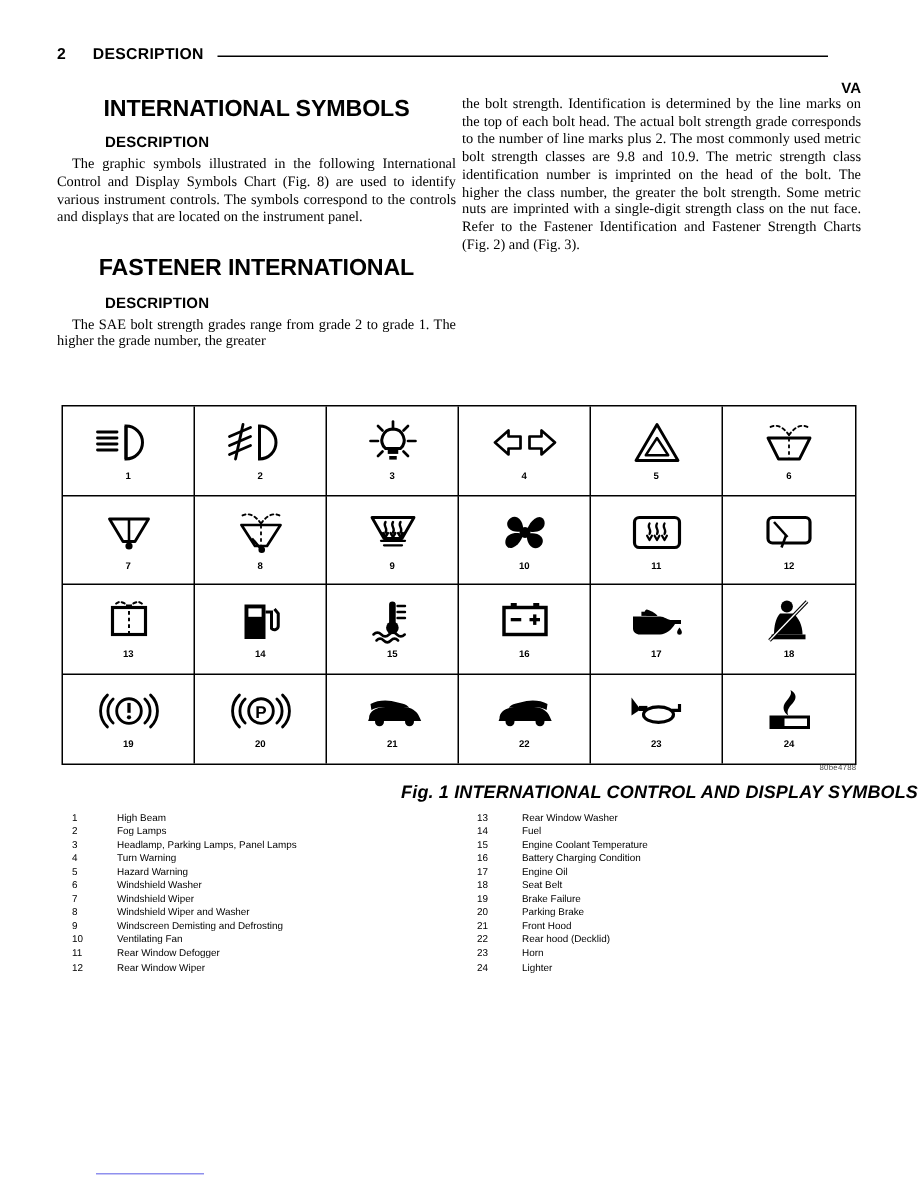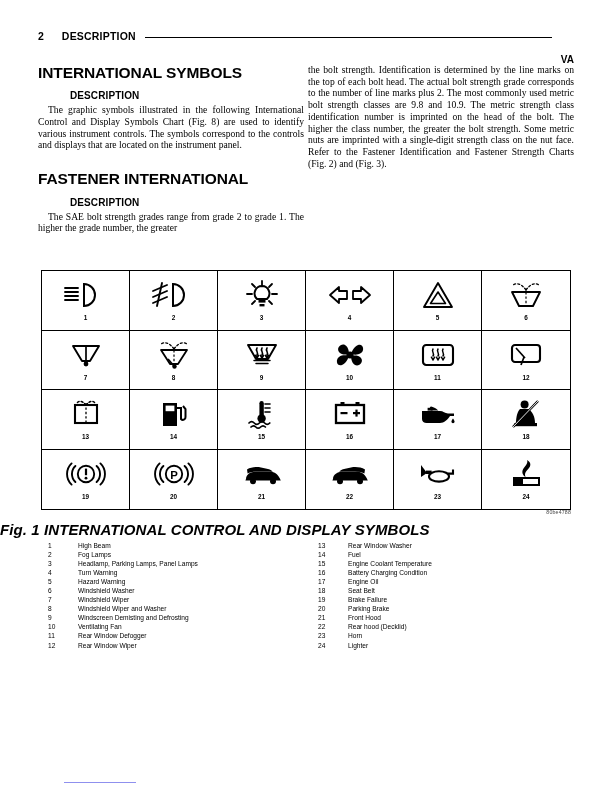--- a/index.html
+++ b/index.html
@@ -66,20 +66,21 @@
   .col-left  { left: 38px; }
   .col-right { left: 308px; }
 
   h1.sec-title {
     font-family: "Liberation Sans", sans-serif;
     font-weight: bold;
     font-size: 15.5px;
     margin: 0 0 9px 0;
     letter-spacing: -0.1px;
     line-height: 1.12;
+    text-align: center;
   }
   h2.sub-title {
     font-family: "Liberation Sans", sans-serif;
     font-weight: bold;
     font-size: 10px;
     margin: 0 0 2px 0;
     letter-spacing: 0.1px;
     line-height: 1.2;
     padding-left: 32px;
   }
@@ -146,25 +147,25 @@
     text-align: right;
     font-family: "Liberation Sans", sans-serif;
     font-size: 5.2px;
     color: #4a4a4a;
     letter-spacing: 0.2px;
   }
   .fig-caption {
     position: absolute;
     left: 0; top: 521px;
     width: 612px;
-    text-align: left;
+    text-align: right;
     font-family: "Liberation Sans", sans-serif;
     font-weight: bold;
     font-style: italic;
-    font-size: 15px;
+    font-size: 12px;
     letter-spacing: 0.1px;
   }
 
   
   .legend {
     position: absolute;
     top: 541px;
     font-family: "Liberation Sans", sans-serif;
     font-size: 6.6px;
     line-height: 9.05px;

